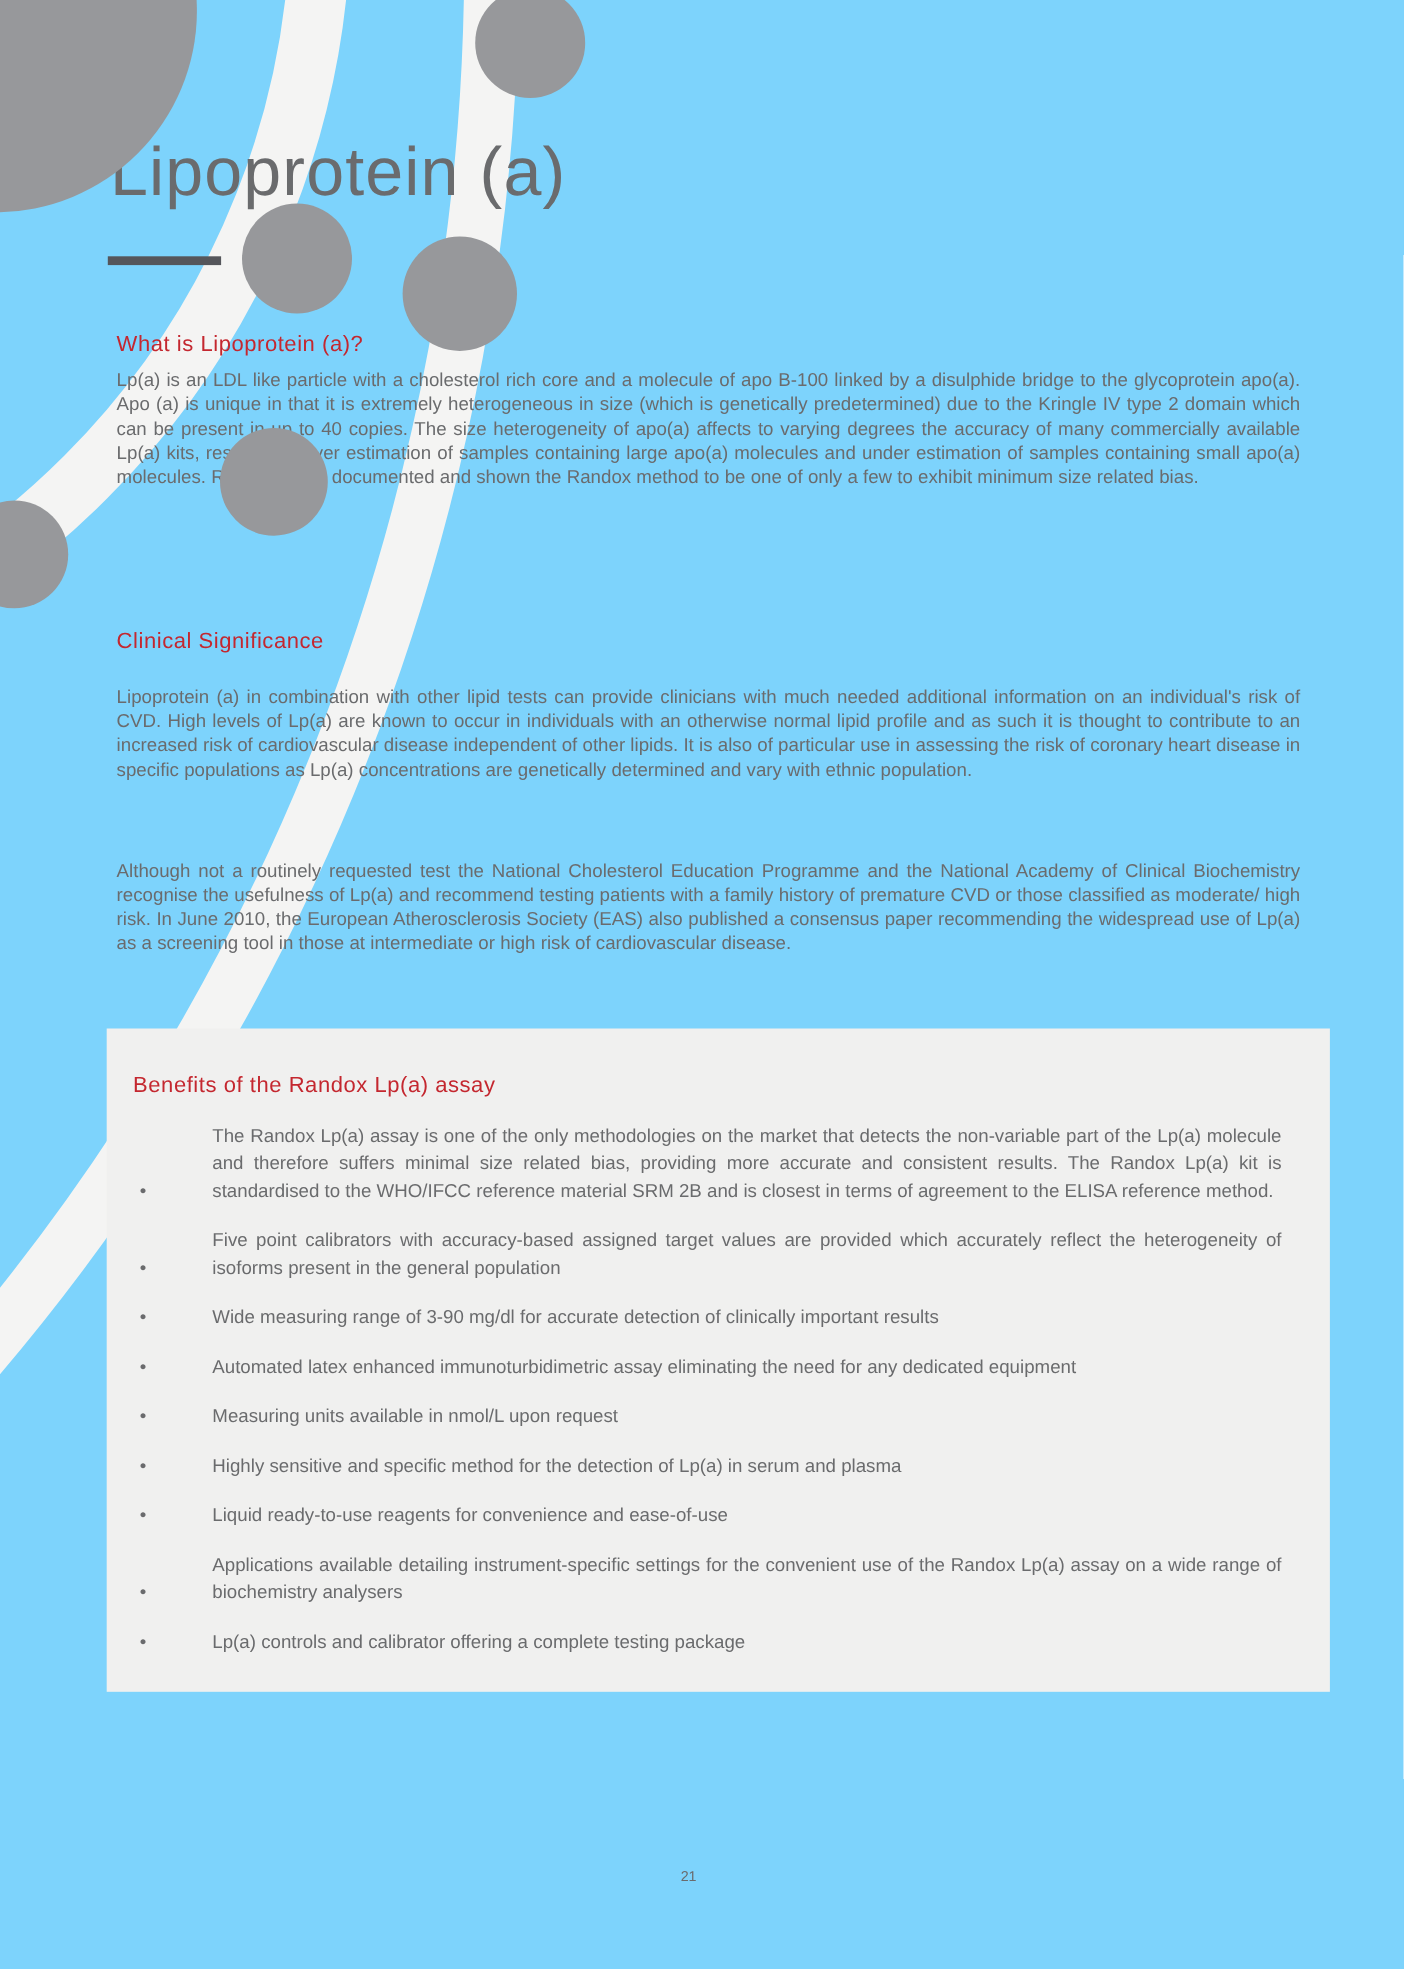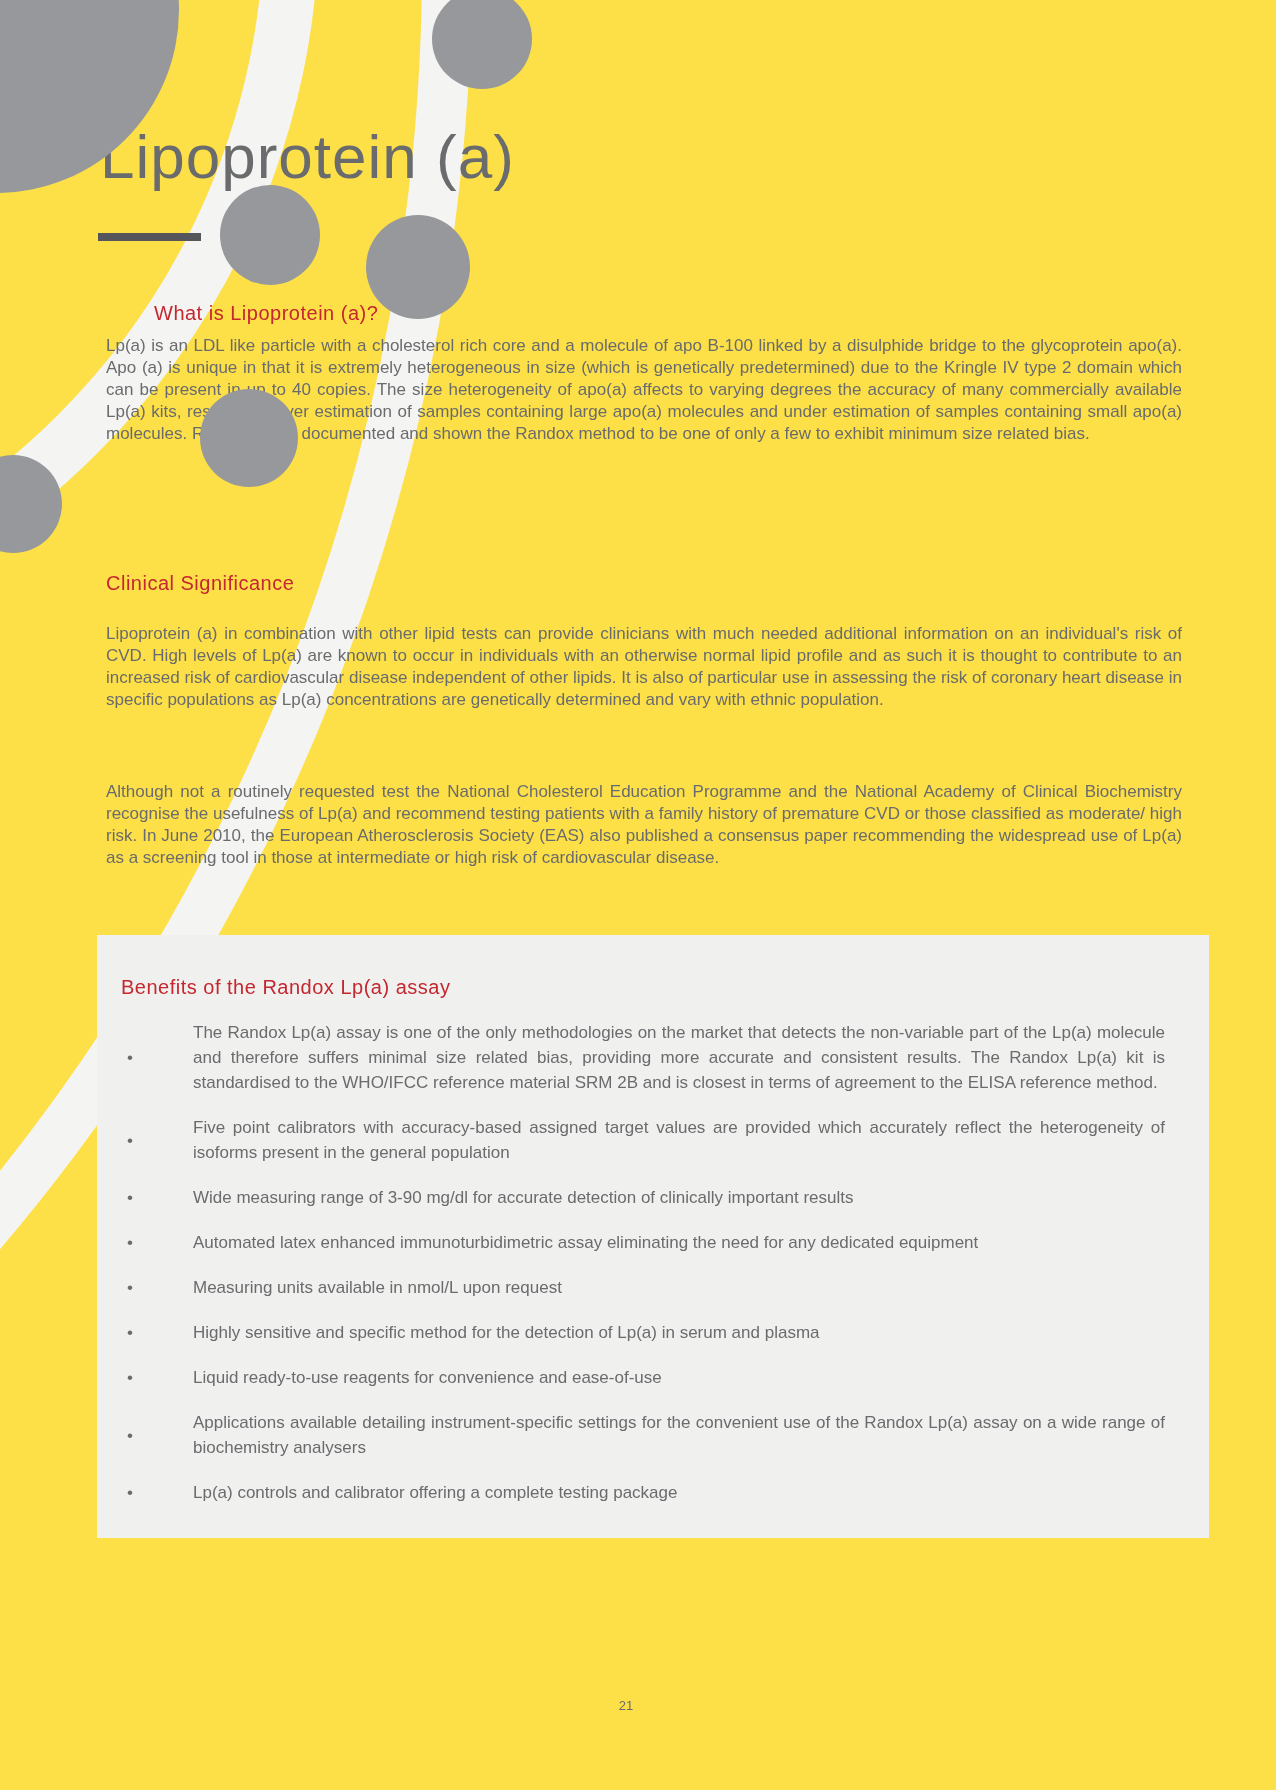--- a/index.html
+++ b/index.html
@@ -1,18 +1,18 @@
 <!DOCTYPE html>
 <html style="--accent: #c4272f; --text: #6a6b6d; --circle: #97989b; --divider: #55565b; --box-bg: #f0f0ef; --arc: #f4f4f3;"><head>
 <meta charset="utf-8">
 <style>
   html,body { margin:0; padding:0; background:#ffffff; }
   .page {
     position:relative; width:1276px; height:1790px; overflow:hidden;
-    background:#fde047; font-family:"Liberation Sans", sans-serif;
+    background:#7dd3fc; font-family:"Liberation Sans", sans-serif;
   }
   
   .ring { position:absolute; border-radius:50%; border-style:solid; border-color:var(--arc); z-index:0; }
   #ring-a { width:1404px; height:1404px; border-width:55px; left:-1195px; top:-839px; }
   #ring-b { width:3872px; height:3872px; border-width:50px; left:-3500px; top:-2022px; }
 
   
   .circle { position:absolute; border-radius:50%; background:var(--circle); z-index:2; }
   #blob-top-left { left:-187px; top:-173px; width:366px; height:366px; z-index:3; }
   #circle-top { left:432px; top:-11px; width:100px; height:100px; }
@@ -21,21 +21,21 @@
   #circle-left-edge { left:-36px; top:455px; width:98px; height:98px; }
   #circle-text-cover { left:200px; top:389px; width:98px; height:98px; z-index:5; }
 
   .title {
     position:absolute; left:100px; top:81px; z-index:1;
     font-size:62px; line-height:1.1; color:var(--text); letter-spacing:1px; font-weight:400;
   }
   .rule { position:absolute; left:98px; top:233px; width:103px; height:8px; background:var(--divider); z-index:2; }
 
   .h-red { position:absolute; left:106px; font-size:20px; font-weight:400; color:var(--accent); z-index:4; letter-spacing:0.5px; }
-  #heading-what { top:285px;margin-left:48px; }
+  #heading-what { top:285px; }
   #heading-clinical { top:555px;text-align:right; }
 
   .para {
     position:absolute; left:106px; width:1076px; z-index:4;
     font-size:17px; line-height:22px; color:var(--text); text-align:justify;
   }
   #para-1 { top:318px; }
   #para-2 { top:606px; }
   #para-3 { top:764px; }
 
@@ -45,21 +45,21 @@
   }
   .benefits-heading {
     position:absolute; left:24px; top:24px;
     font-size:20px; color:var(--accent); font-weight:400; letter-spacing:0.5px;
   }
   .bullets {
     position:absolute; left:30px; top:85px; width:1038px;
     margin:0; padding:0; list-style:none;
   }
   .bullets li {
-    display:flex; align-items:center; margin-bottom:20px;
+    display:flex; align-items:flex-end; margin-bottom:20px;
     font-size:17px; line-height:25px; color:var(--text);
   }
   .bullets li::before { content:"\2022"; flex:0 0 66px; width:66px; }
   .bullets li span { flex:1 1 auto; max-width:972px; text-align:justify; }
 
   .page-number {
     position:absolute; left:600px; top:1698px; width:52px; text-align:center;
     font-size:13px; color:var(--text); z-index:4;
   }
 </style>

